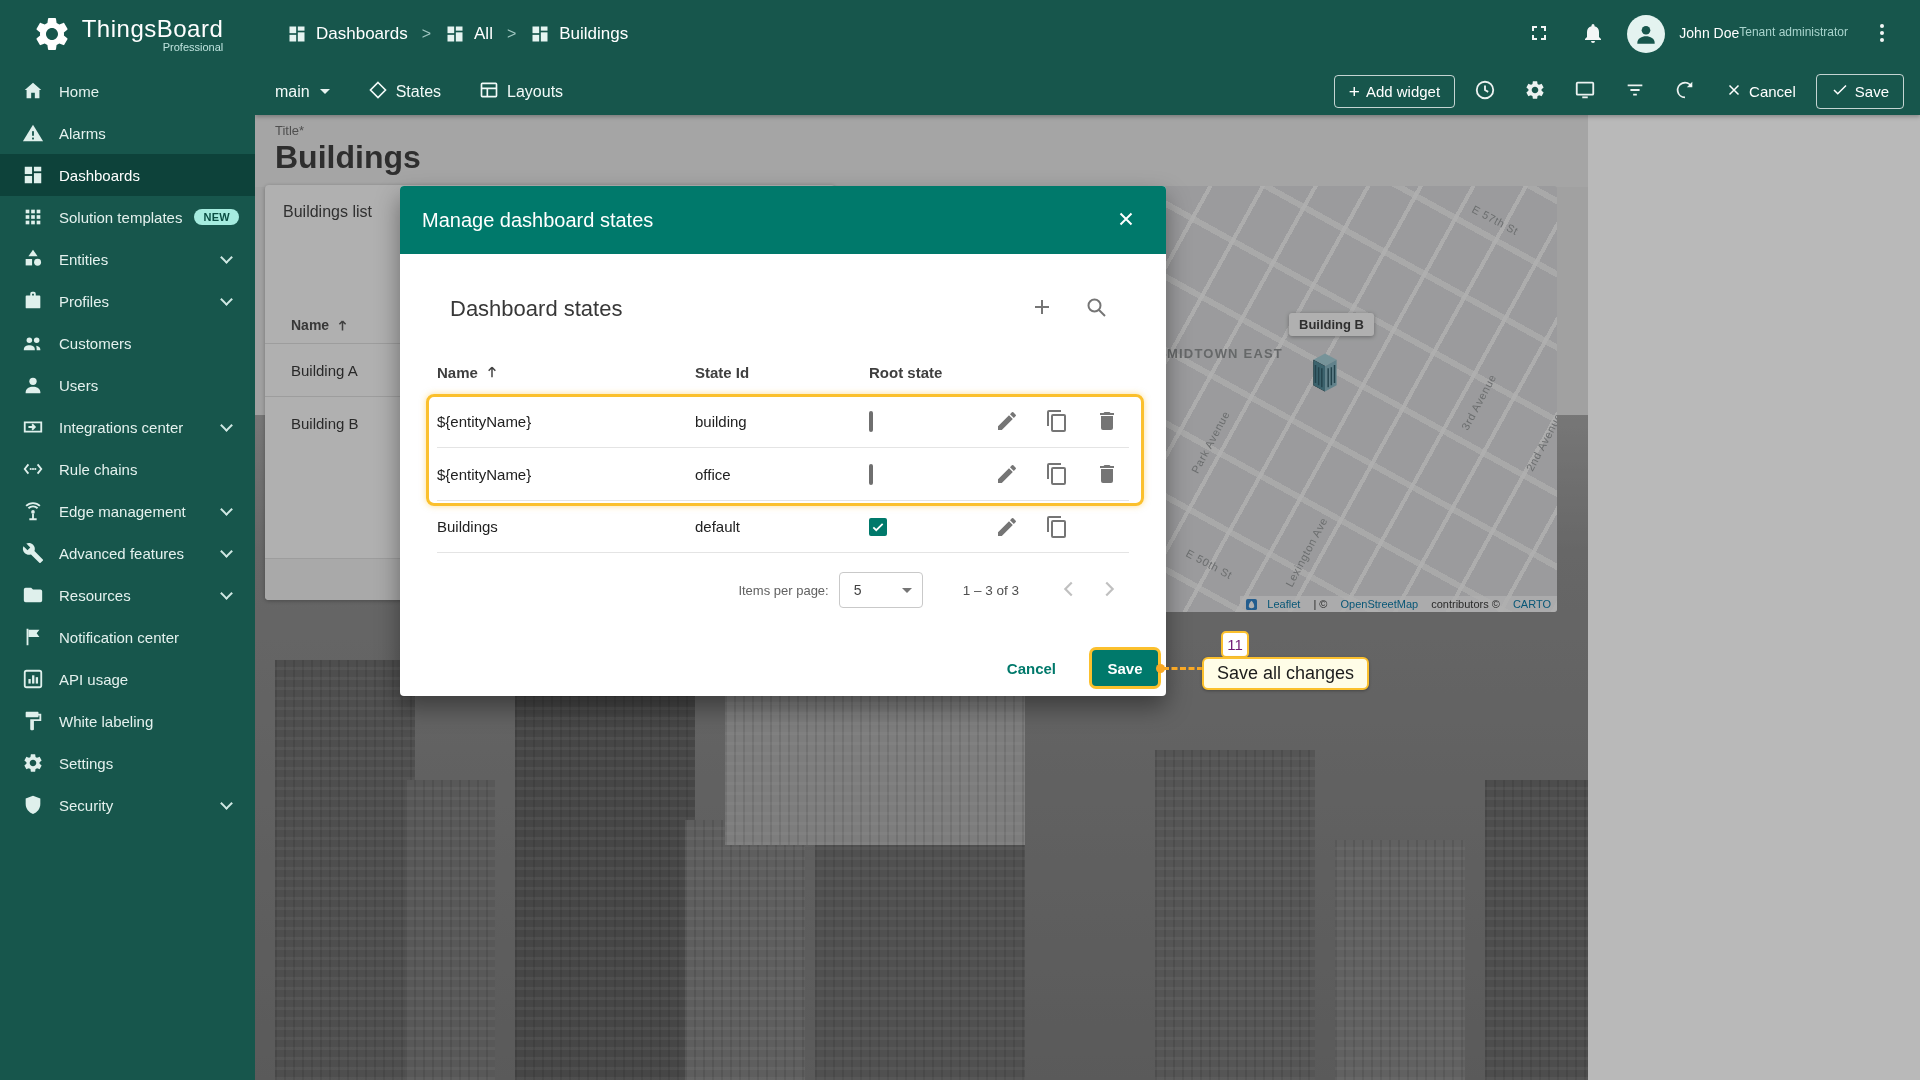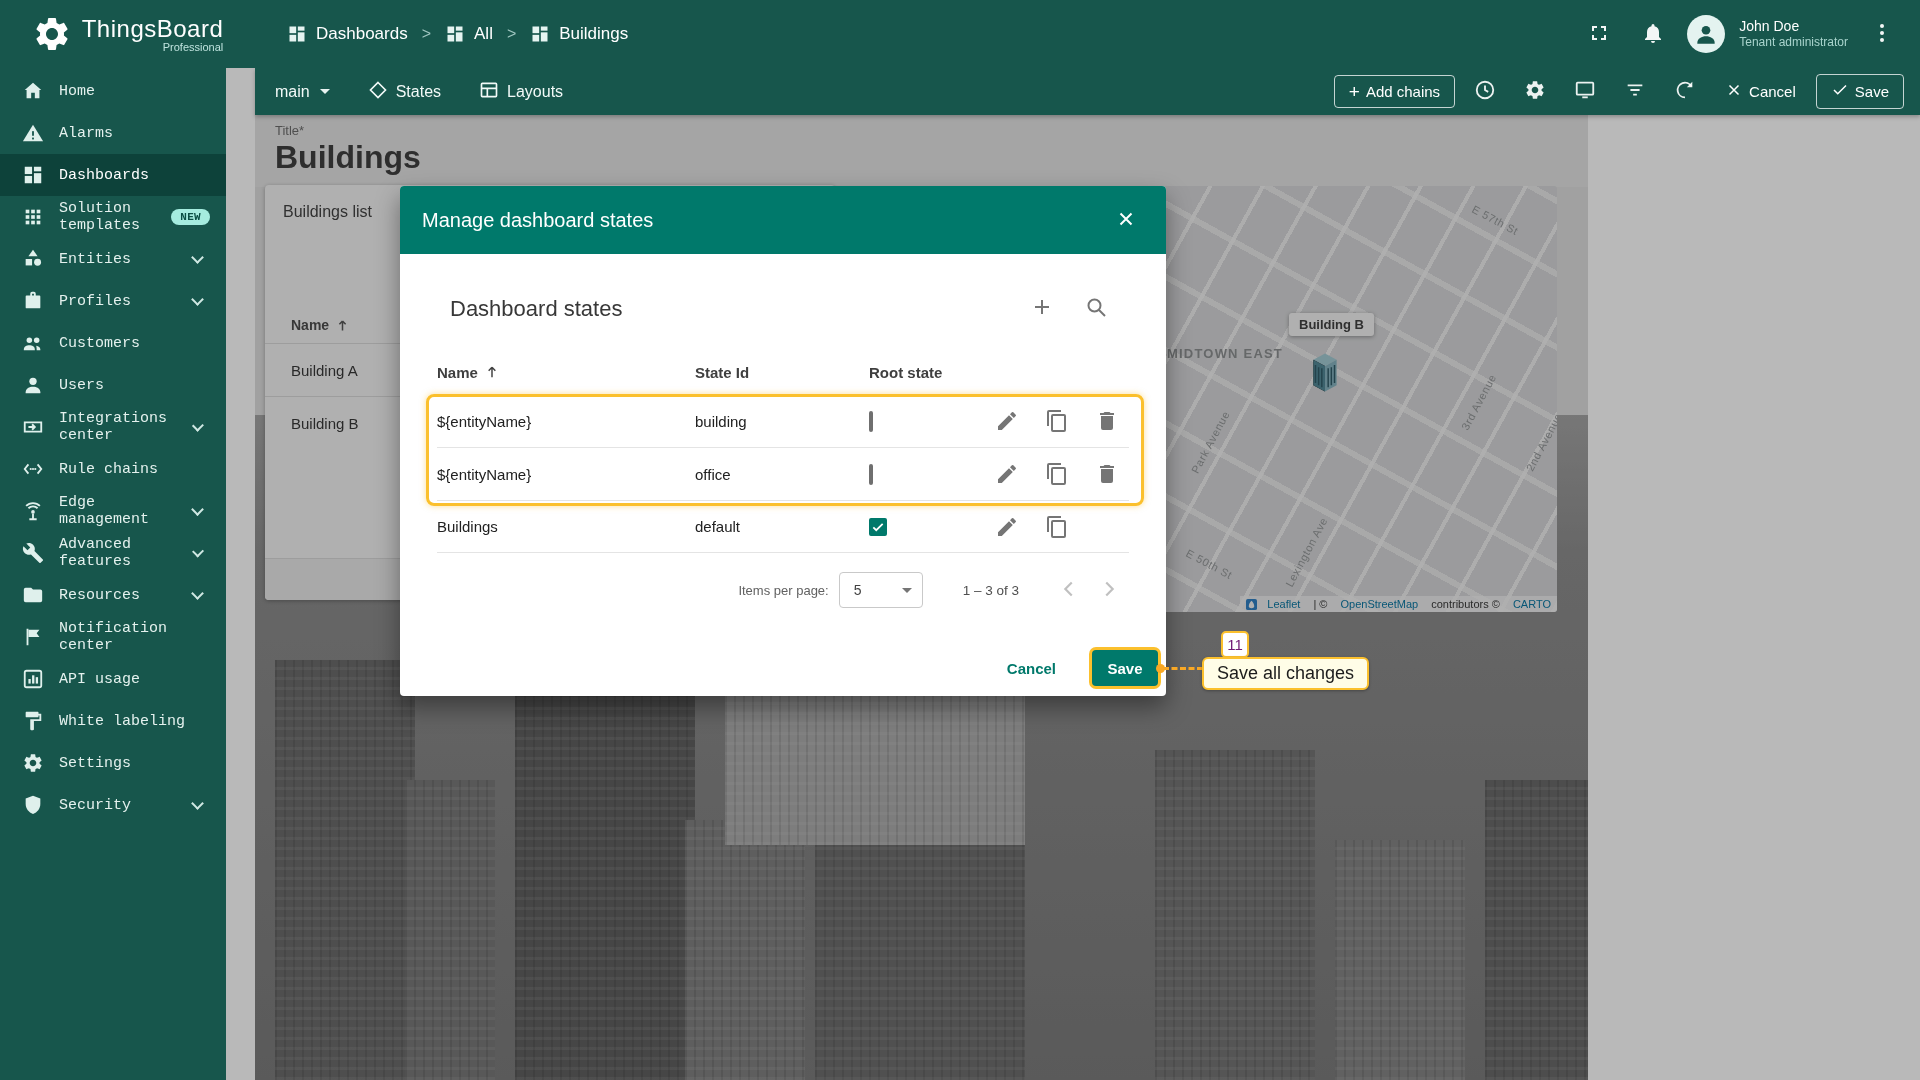--- a/index.html
+++ b/index.html
@@ -18,41 +18,41 @@
   .crumbs { display:flex; align-items:center; margin-left:32px; gap:14px; }
   .crumb { display:flex; align-items:center; gap:9px; font-size:17px; font-weight:500; color:#fff; cursor:pointer; }
   .crumb .cicon { width:20px; height:20px; color:#e6f4f1; }
   .crumb-sep { color:#9fc6c0; font-size:16px; }
   .top-right { margin-left:auto; display:flex; align-items:center; gap:14px; padding-right:18px; }
   .icon-btn { width:40px; height:40px; border-radius:50%; display:flex; align-items:center; justify-content:center;
               color:rgba(255,255,255,.95); cursor:pointer; background:transparent; border:none; }
   .icon-btn svg { width:24px; height:24px; }
   .avatar { width:38px; height:38px; border-radius:50%; background:#e4f3f0; display:flex; align-items:center; justify-content:center; cursor:pointer; }
   .avatar svg { width:26px; height:26px; color:#17564c; }
-  .user-block { display:flex; flex-direction:column; line-height:1.25; }
+  .user-block { display:flex; flex-direction:row; line-height:1.25; }
   .user-name { font-size:14px; color:#fff; }
   .user-role { font-size:12px; color:#a9d4cd; }
 
   
   .toolbar { position:absolute; left:255px; top:68px; width:1665px; height:47px; background:#17564c; z-index:29;
              display:flex; align-items:center; color:#fff; padding:0 16px 0 20px; box-shadow:0 2px 4px rgba(0,0,0,.25); }
   .tb-left { display:flex; align-items:center; gap:38px; }
   .tb-item { display:flex; align-items:center; gap:8px; font-size:16px; cursor:pointer; color:#f2faf8; }
   .tb-item svg { width:20px; height:20px; }
   .caret-down { width:0; height:0; border-left:5px solid transparent; border-right:5px solid transparent;
                 border-top:5px solid #e8f3f1; margin-left:2px; }
   .tb-right { margin-left:auto; display:flex; align-items:center; gap:10px; }
   .btn-outline-light { display:flex; align-items:center; gap:6px; border:1px solid rgba(255,255,255,.75);
                        border-radius:4px; padding:6px 14px; font-size:15px; color:#fff; cursor:pointer; background:transparent; }
   .btn-plain-light { display:flex; align-items:center; gap:6px; padding:6px 10px; font-size:15px; color:#fff; cursor:pointer; background:transparent; border:none; }
   .tb-iconbtn { width:40px; height:40px; border-radius:50%; display:flex; align-items:center; justify-content:center; color:rgba(255,255,255,.92); cursor:pointer; background:transparent; border:none; }
   .tb-iconbtn svg { width:22px; height:22px; }
 
   
-  .sidebar { position:absolute; left:0; top:68px; width:226px; height:1012px; background:#17564c; z-index:30; padding-top:2px;font-family:Liberation Mono, monospace; }
+  .sidebar { position:absolute; left:0; top:68px; width:255px; height:1012px; background:#17564c; z-index:30; padding-top:2px; }
   .side-item { height:42px; display:flex; align-items:center; padding-left:22px; cursor:pointer; color:#e4f1ee; }
   .side-item.active { background:#0d423a; color:#fff; }
   .side-icon { width:22px; height:22px; margin-right:15px; flex:none; color:#dff0ec; }
   .side-icon svg { width:22px; height:22px; }
   .side-label { font-size:15px; font-weight:400; }
   .chev { width:9px; height:9px; border-right:2px solid #cfe8e3; border-bottom:2px solid #cfe8e3;
           transform:rotate(45deg); margin-left:auto; margin-right:24px; margin-top:-4px; }
   .badge-new { margin-left:auto; margin-right:16px; background:#a5ecdf; color:#0b4f44; font-size:11px; font-weight:700;
                padding:2px 9px; border-radius:10px; letter-spacing:.3px; }
 
@@ -240,21 +240,21 @@
         <span><svg viewBox="0 0 24 24" fill="none" stroke="currentColor" stroke-width="2">
               <rect x="3" y="4" width="18" height="16" rx="1"></rect>
               <path d="M3 10h18M10 10v10"></path>
             </svg></span>
         <span>Layouts</span>
       </span>
     </div>
     <div class="tb-right">
       <button class="btn-outline-light">
         <span style="font-size:19px;line-height:1;">+</span>
-        <span>Add chains</span>
+        <span>Add widget</span>
       </button>
       <button class="tb-iconbtn">
         <span><svg viewBox="0 0 24 24" fill="none" stroke="currentColor" stroke-width="2">
               <circle cx="12" cy="12" r="9"></circle>
               <path d="M12 7v5l3.5 2"></path>
             </svg></span>
       </button>
       <button class="tb-iconbtn">
         <span><svg viewBox="0 0 24 24" fill="currentColor">
               <path d="M19.14 12.94c.04-.3.06-.61.06-.94 0-.32-.02-.64-.07-.94l2.03-1.58c.18-.14.23-.41.12-.61l-1.92-3.32c-.12-.22-.37-.29-.59-.22l-2.39.96c-.5-.38-1.03-.7-1.62-.94l-.36-2.54c-.04-.24-.24-.41-.48-.41h-3.84c-.24 0-.43.17-.47.41l-.36 2.54c-.59.24-1.13.57-1.62.94l-2.39-.96c-.22-.08-.47 0-.59.22L2.74 8.87c-.12.21-.08.47.12.61l2.03 1.58c-.05.3-.09.63-.09.94s.02.64.07.94l-2.03 1.58c-.18.14-.23.41-.12.61l1.92 3.32c.12.22.37.29.59.22l2.39-.96c.5.38 1.03.7 1.62.94l.36 2.54c.05.24.24.41.48.41h3.84c.24 0 .44-.17.47-.41l.36-2.54c.59-.24 1.13-.56 1.62-.94l2.39.96c.22.08.47 0 .59-.22l1.92-3.32c.12-.22.07-.47-.12-.61l-2.01-1.58zM12 15.6c-1.98 0-3.6-1.62-3.6-3.6s1.62-3.6 3.6-3.6 3.6 1.62 3.6 3.6-1.62 3.6-3.6 3.6z"></path>

